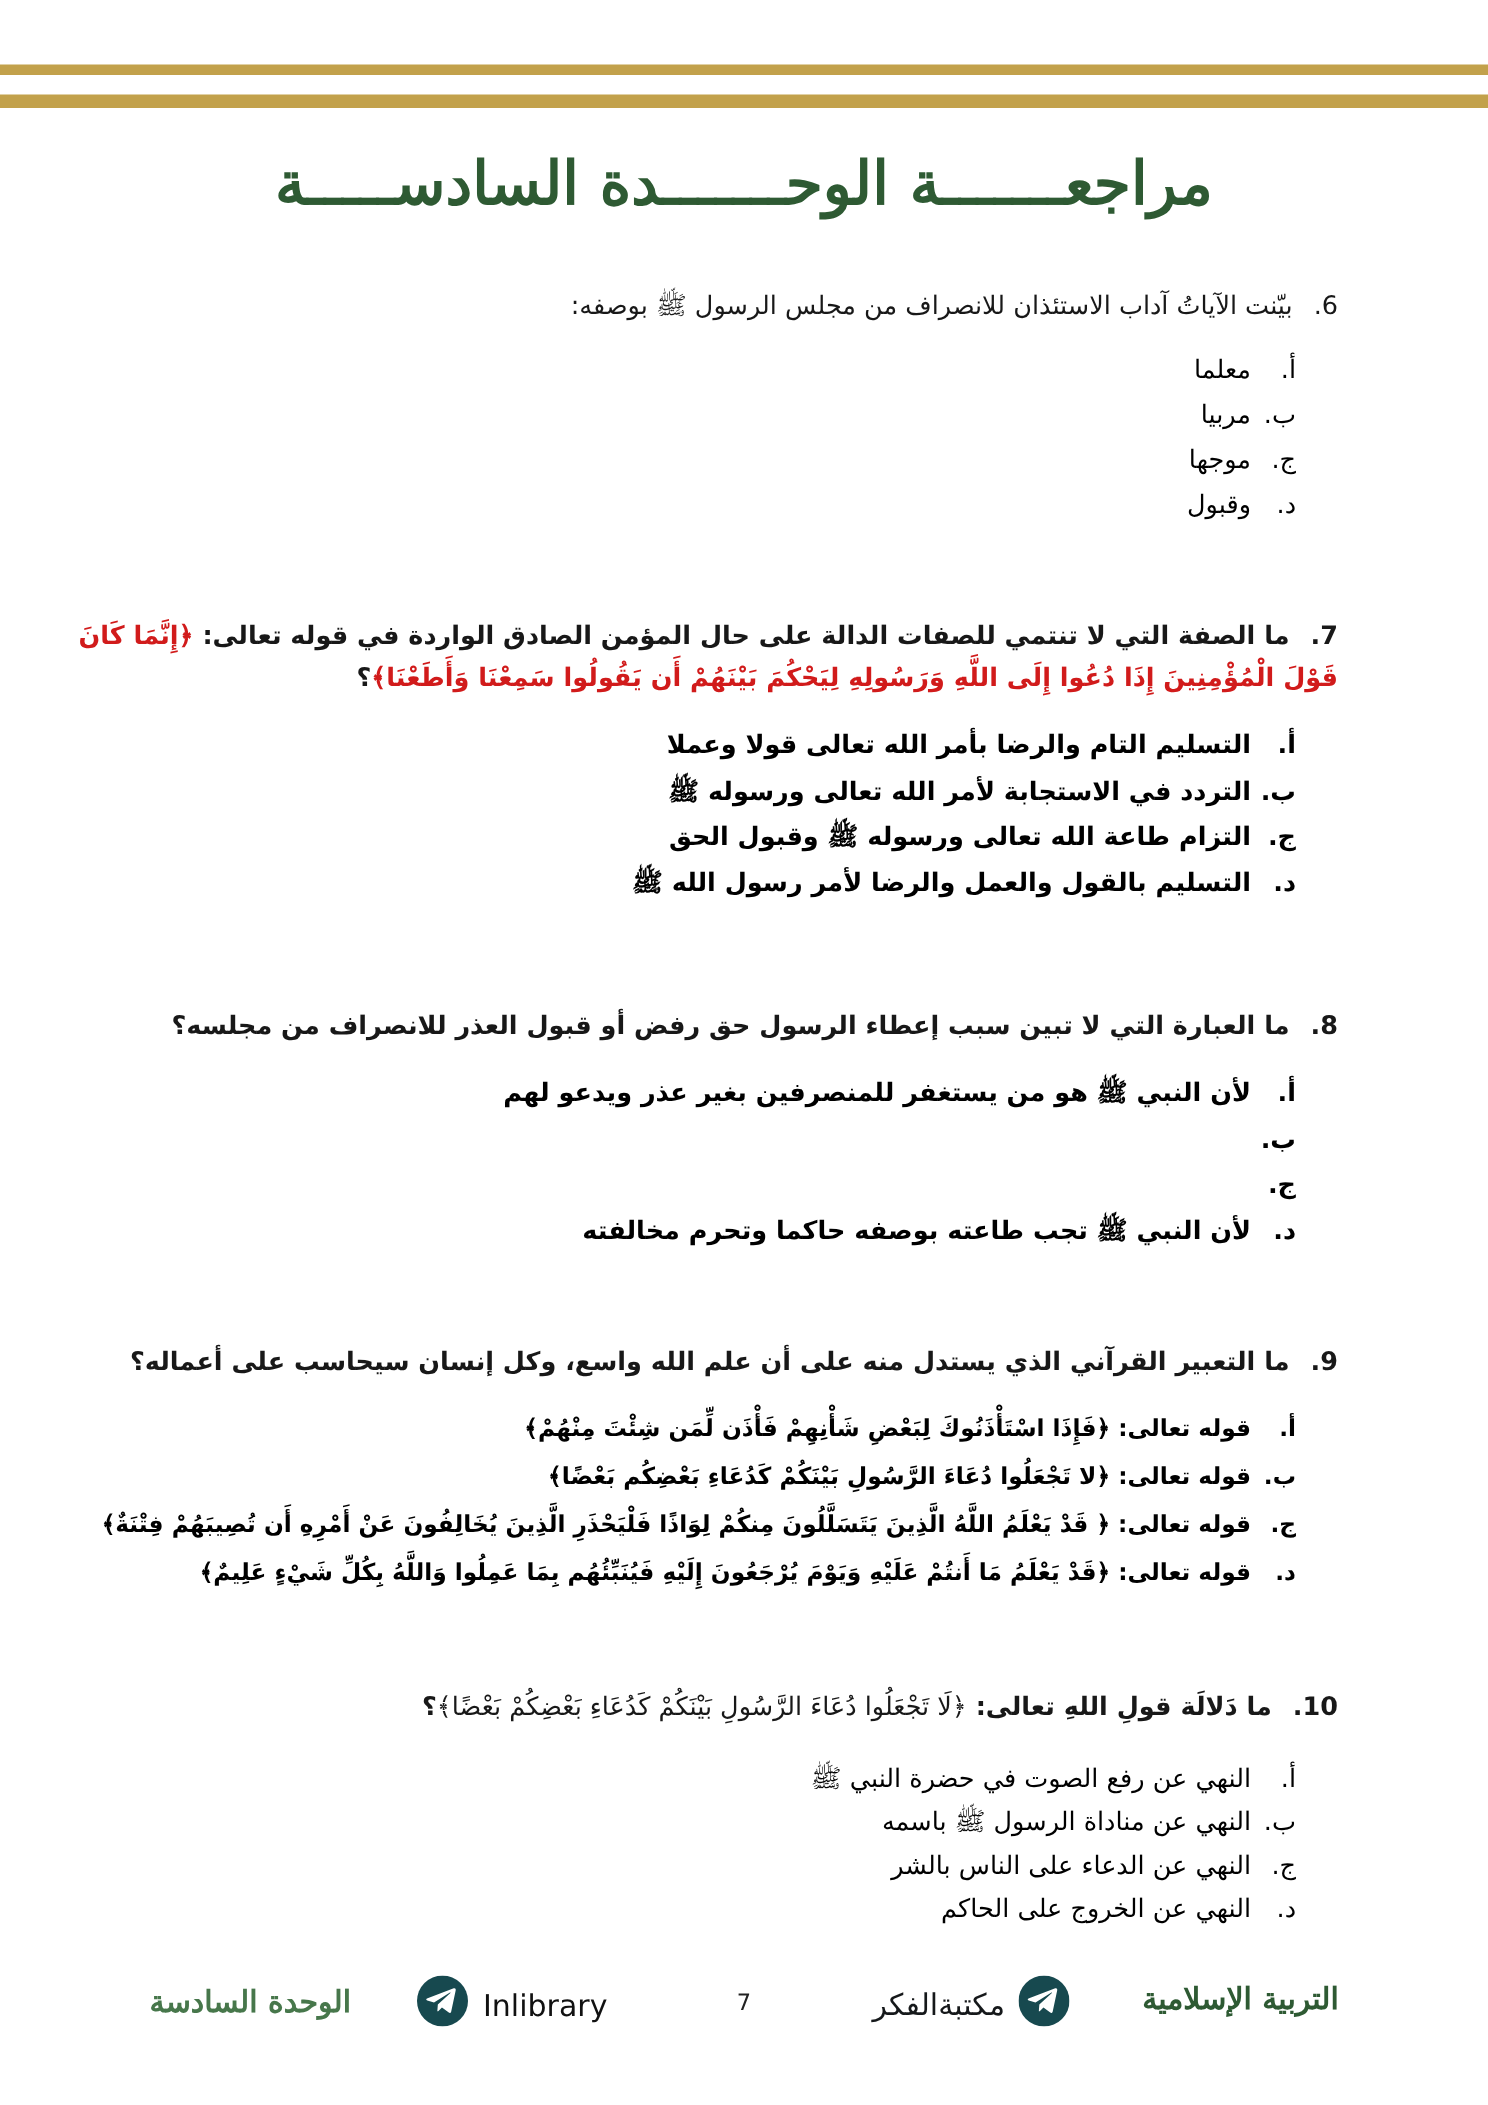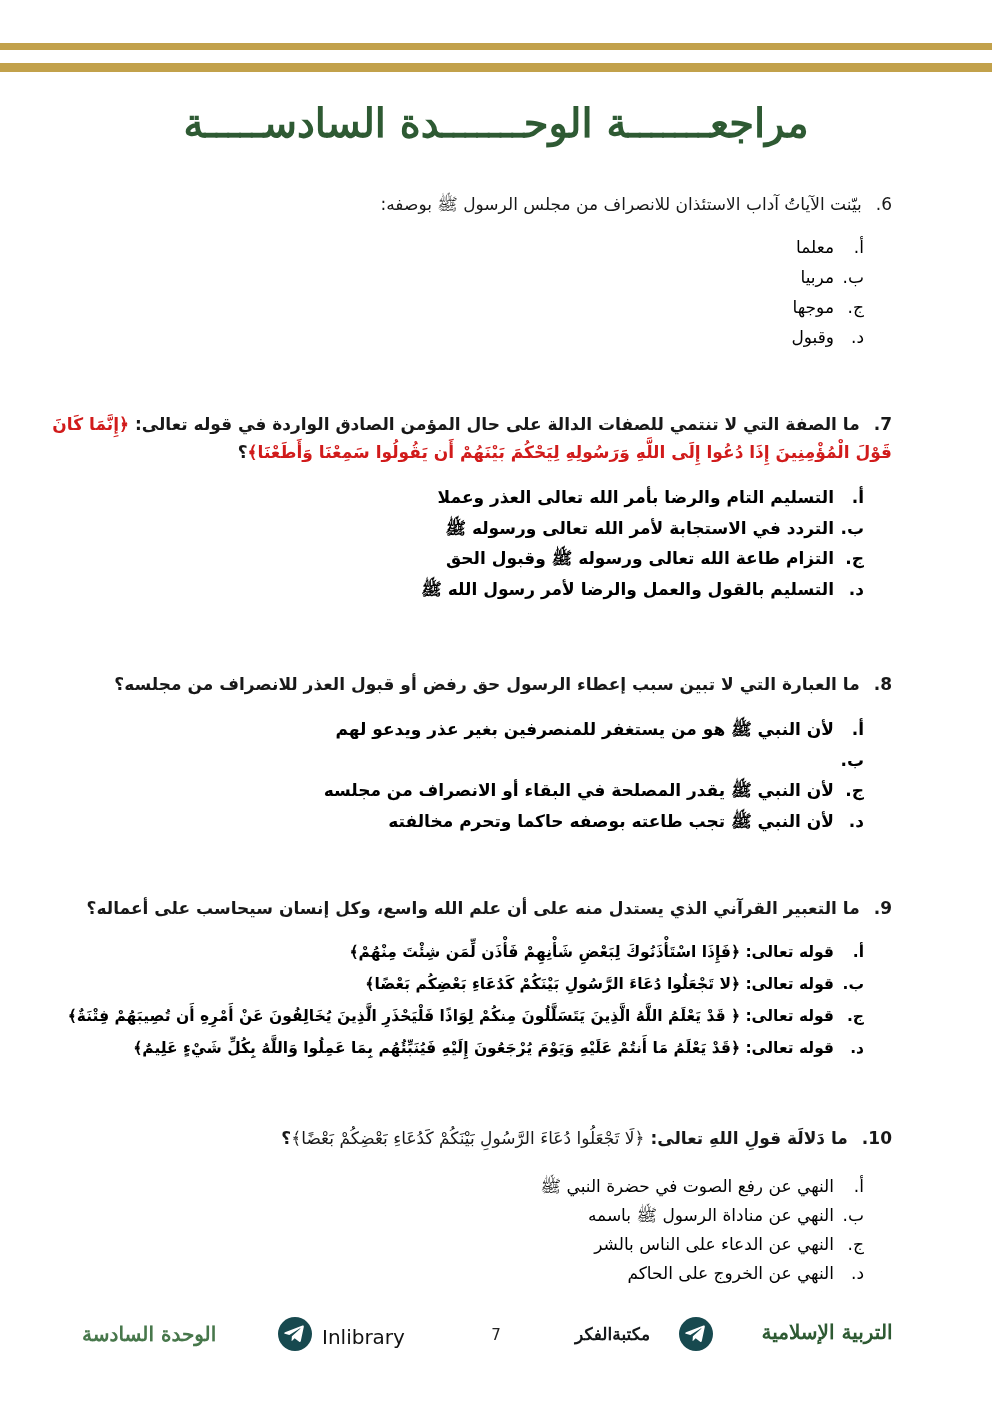--- a/index.html
+++ b/index.html
@@ -46,30 +46,30 @@
   .q9 .option { font-weight: 700; font-size: 15.5px; line-height: 32px; }
   .q6 .q-options { margin-top: 14px; }
   .q9 .q-options { margin-top: 14px; }
   .q10 .q-options { margin-top: 20px; }
   .q10 .option { line-height: 29px; }
 
   
   .footer { position: absolute; top: 1312px; left: 0; right: 0; height: 60px; direction: ltr; }
   .f-item { position: absolute; }
   .f-unit {
-    left: 82px; top: 10px; width: 152px; text-align: left;
+    left: 82px; top: 10px; width: 152px; text-align: right;
     color: #47774b; font-size: 20px; font-weight: 600;
     font-family: "DejaVu Serif", serif;
   }
   .f-tg1 { left: 278px; top: 5px; }
   .f-inlibrary { left: 322px; top: 13px; font-size: 20px; color: #111; font-weight: 500; direction: ltr; }
   .f-page { left: 466px; top: 14px; width: 60px; text-align: center; font-size: 15px; color: #222; }
   .f-fikr {
-    left: 575px; top: 12px; width: 95px; text-align: left;
-    color: #15181a; font-size: 17px; font-weight: 700;
+    left: 575px; top: 12px; width: 95px; text-align: right;
+    color: #15181a; font-size: 20px; font-weight: 400;
     font-family: "DejaVu Serif", serif; direction: rtl;
   }
   .f-tg2 { left: 679px; top: 5px; }
   .f-subject {
     left: 742px; top: 8px; width: 170px; text-align: center;
     color: #2e5a33; font-size: 20px; font-weight: 700; direction: rtl;
     font-family: "DejaVu Serif", serif;
   }
   .tg-circle { width: 34px; height: 34px; display: block; }
 </style>
@@ -107,21 +107,21 @@
     </div>
   </div>
 
   <div class="question q7 q-bold">
     <div class="q-head">
       <span class="q-num">7.</span><span>ما الصفة التي لا تنتمي للصفات الدالة على حال المؤمن الصادق الواردة في قوله تعالى: </span><span class="quran-red">﴿إِنَّمَا كَانَ قَوْلَ الْمُؤْمِنِينَ إِذَا دُعُوا إِلَى اللَّهِ وَرَسُولِهِ لِيَحْكُمَ بَيْنَهُمْ أَن يَقُولُوا سَمِعْنَا وَأَطَعْنَا﴾</span><span>؟</span>
     </div>
     <div class="q-options">
       <div class="option">
         <span class="opt-letter">أ.</span>
-        <span class="opt-text">التسليم التام والرضا بأمر الله تعالى العذر وعملا</span>
+        <span class="opt-text">التسليم التام والرضا بأمر الله تعالى قولا وعملا</span>
       </div>
       <div class="option">
         <span class="opt-letter">ب.</span>
         <span class="opt-text">التردد في الاستجابة لأمر الله تعالى ورسوله ﷺ</span>
       </div>
       <div class="option">
         <span class="opt-letter">ج.</span>
         <span class="opt-text">التزام طاعة الله تعالى ورسوله ﷺ وقبول الحق</span>
       </div>
       <div class="option">
@@ -138,21 +138,20 @@
     <div class="q-options">
       <div class="option">
         <span class="opt-letter">أ.</span>
         <span class="opt-text">لأن النبي ﷺ هو من يستغفر للمنصرفين بغير عذر ويدعو لهم</span>
       </div>
       <div class="option">
         <span class="opt-letter">ب.</span>
       </div>
       <div class="option">
         <span class="opt-letter">ج.</span>
-        <span class="opt-text">لأن النبي ﷺ يقدر المصلحة في البقاء أو الانصراف من مجلسه</span>
       </div>
       <div class="option">
         <span class="opt-letter">د.</span>
         <span class="opt-text">لأن النبي ﷺ تجب طاعته بوصفه حاكما وتحرم مخالفته</span>
       </div>
     </div>
   </div>
 
   <div class="question q9 q-bold">
     <div class="q-head">

